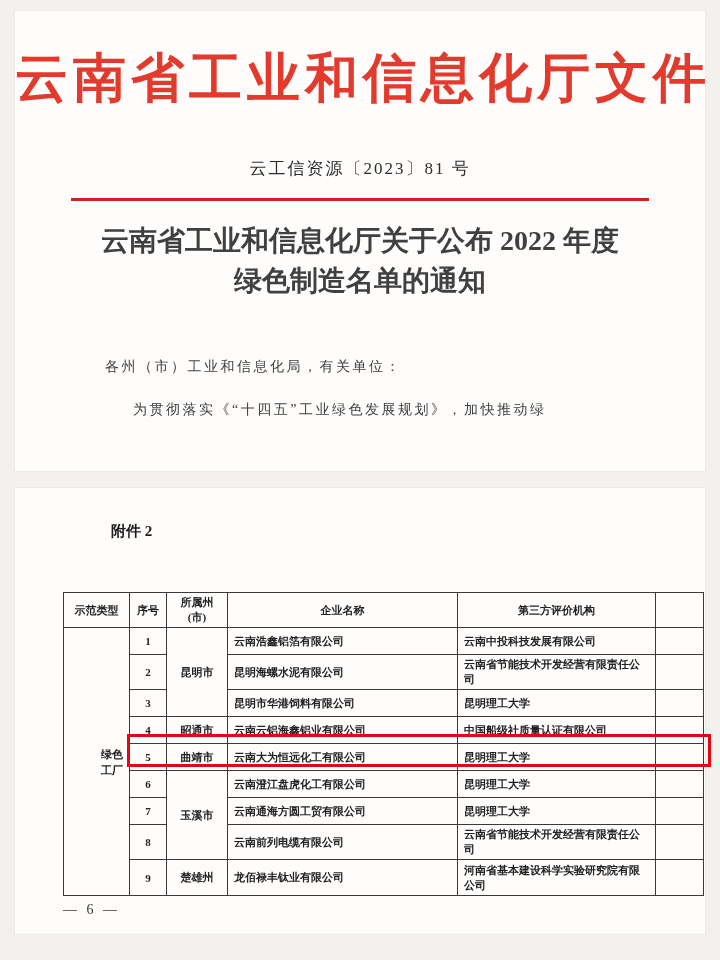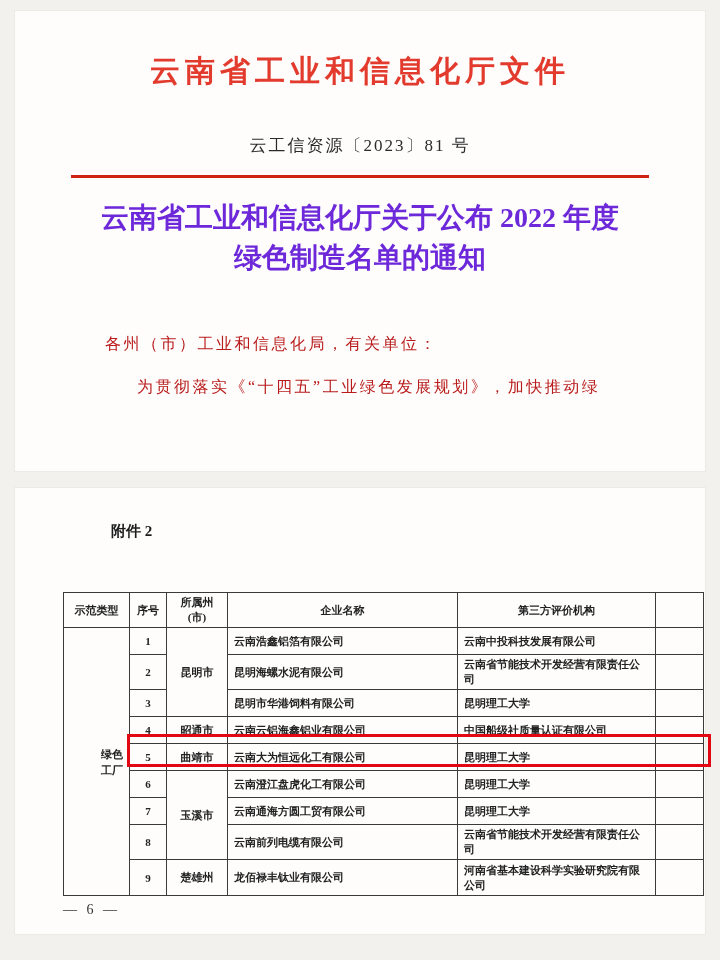--- a/index.html
+++ b/index.html
@@ -15,23 +15,23 @@
     position: absolute;
     left: 14px;
     width: 692px;
     background: #fefdfc;
     border: 1px solid #eceae5;
   }
   .page-1 { top: 10px; height: 462px; }
   .page-2 { top: 487px; height: 448px; }
 
   .doc-header {
-    margin-top: 40px;
-    text-align: center;
-    font-size: 30px;
+    margin-top: 32px;
+    text-align: center;
+    font-size: 53px;
     font-weight: bold;
     letter-spacing: 5px;
     color: #e23b2e;
     white-space: nowrap;
   }
   .doc-number {
     margin-top: 42px;
     text-align: center;
     font-size: 17px;
     letter-spacing: 2px;
@@ -42,29 +42,29 @@
     width: 578px;
     height: 3px;
     background: #cf2318;
   }
   .notice-title {
     margin-top: 20px;
     text-align: center;
     font-size: 28px;
     font-weight: bold;
     line-height: 40px;
-    color: #6d28d9;
+    color: #404040;
   }
   .doc-body {
     margin-top: 44px;
     padding: 0 40px 0 90px;
-    font-size: 16px;
+    font-size: 14px;
     line-height: 43px;
     letter-spacing: 2.5px;
-    color: #b91c1c;
+    color: #404040;
   }
   .doc-body .indent { text-indent: 2em; }
 
   .attachment-label {
     position: absolute;
     left: 56px;
     top: 34px;
     font-size: 15px;
     font-weight: bold;
     margin-left: 40px;

